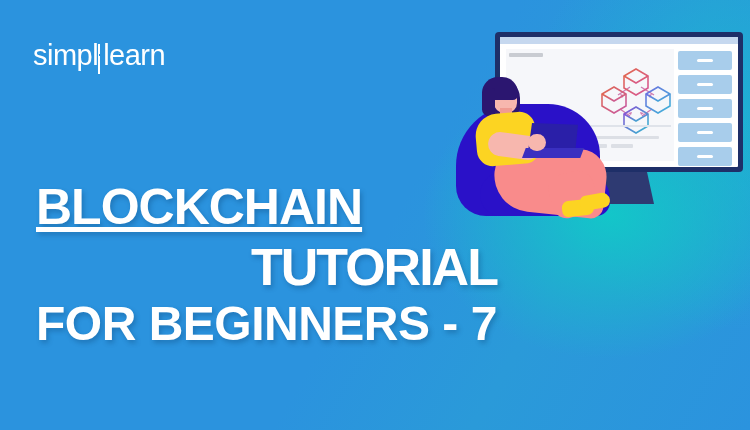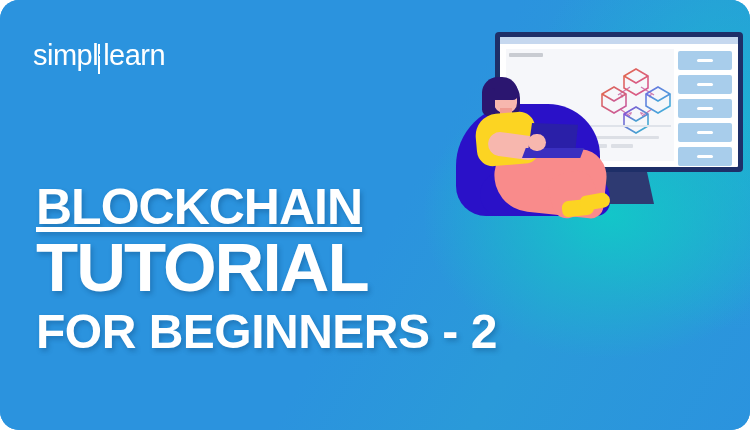--- a/index.html
+++ b/index.html
@@ -3,21 +3,20 @@
 <meta charset="utf-8">
 <style>
   html,body{margin:0;padding:0;background:#fff;}
   body{font-family:"Liberation Sans","DejaVu Sans",sans-serif;}
 
   .canvas{
     position:relative;
     width:750px;height:430px;
     overflow:hidden;
     background:#2b93de;
-    border-radius:19px;
   }
   
   .bg-glow{
     position:absolute;
     left:0;top:0;width:750px;height:430px;
     background:
       radial-gradient(ellipse 260px 200px at 610px 215px, rgba(18,200,200,.95) 0%, rgba(24,190,200,.55) 38%, rgba(43,147,222,0) 72%),
       radial-gradient(ellipse 300px 300px at 735px 120px, rgba(20,195,205,.55) 0%, rgba(43,147,222,0) 70%),
       linear-gradient(120deg,#2b93de 0%,#2b93de 52%,#2a9ad9 72%,#2b93de 100%);
     pointer-events:none;
@@ -52,21 +51,21 @@
   .hl-line{
     color:#ffffff;
     font-weight:bold;
     line-height:.96;
     white-space:nowrap;
     text-shadow:2px 3px 5px rgba(10,60,110,.33);
     letter-spacing:-1px;
     display:block;
   }
   .hl-1{font-size:50px;text-decoration:underline;}
-  .hl-2{font-size:69px;margin-top:4px;letter-spacing:-2px;}
+  .hl-2{font-size:52px;margin-top:12px;letter-spacing:-2px;text-align:right;}
   .hl-3{font-size:48px;margin-top:8px;letter-spacing:-0.5px;}
 
   
   .illus{position:absolute;left:452px;top:22px;width:298px;height:200px;}
 
   
   .monitor-body{
     position:absolute;left:43px;top:10px;
     width:248px;height:140px;
     background:#1e2f68;
@@ -223,21 +222,21 @@
 
   <div class="bg-glow"></div>
 
   <div class="logo">
     <span>simpl</span><span class="sep"></span><span class="sep-dot"></span><span>learn</span>
   </div>
 
   <div class="headline">
     <span class="hl-line hl-1">BLOCKCHAIN</span>
     <span class="hl-line hl-2">TUTORIAL</span>
-    <span class="hl-line hl-3">FOR BEGINNERS - 2</span>
+    <span class="hl-line hl-3">FOR BEGINNERS - 7</span>
   </div>
 
   <div class="illus">
 
     <div class="stand-neck"></div>
 
     <div class="monitor-body">
       <div class="monitor-screen">
         <div class="screen-topbar"></div>
         <div class="screen-main"></div>

